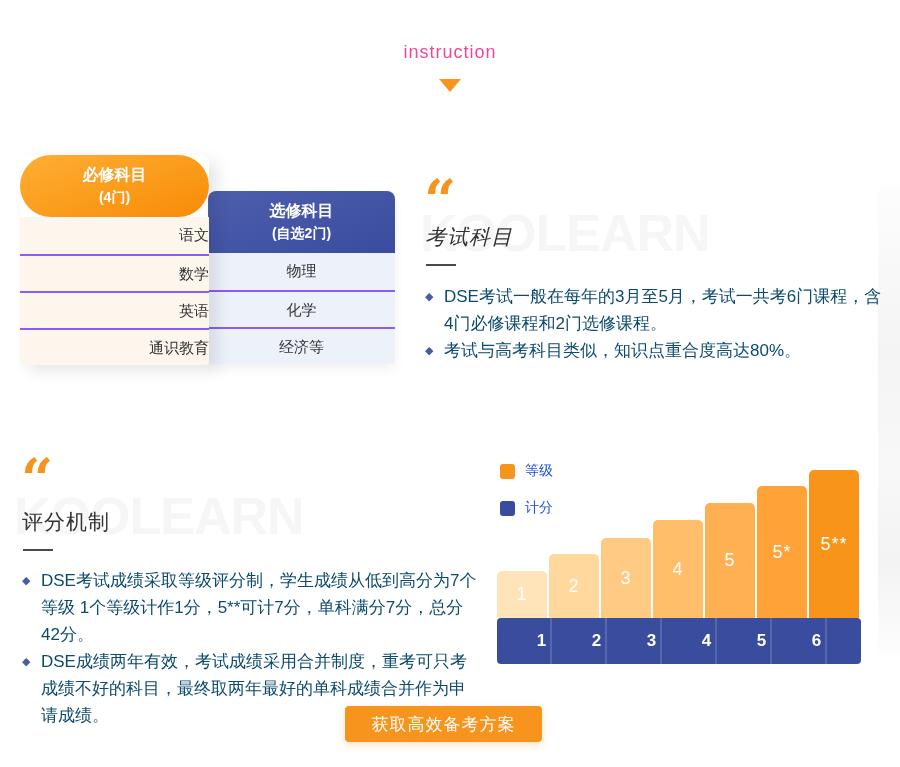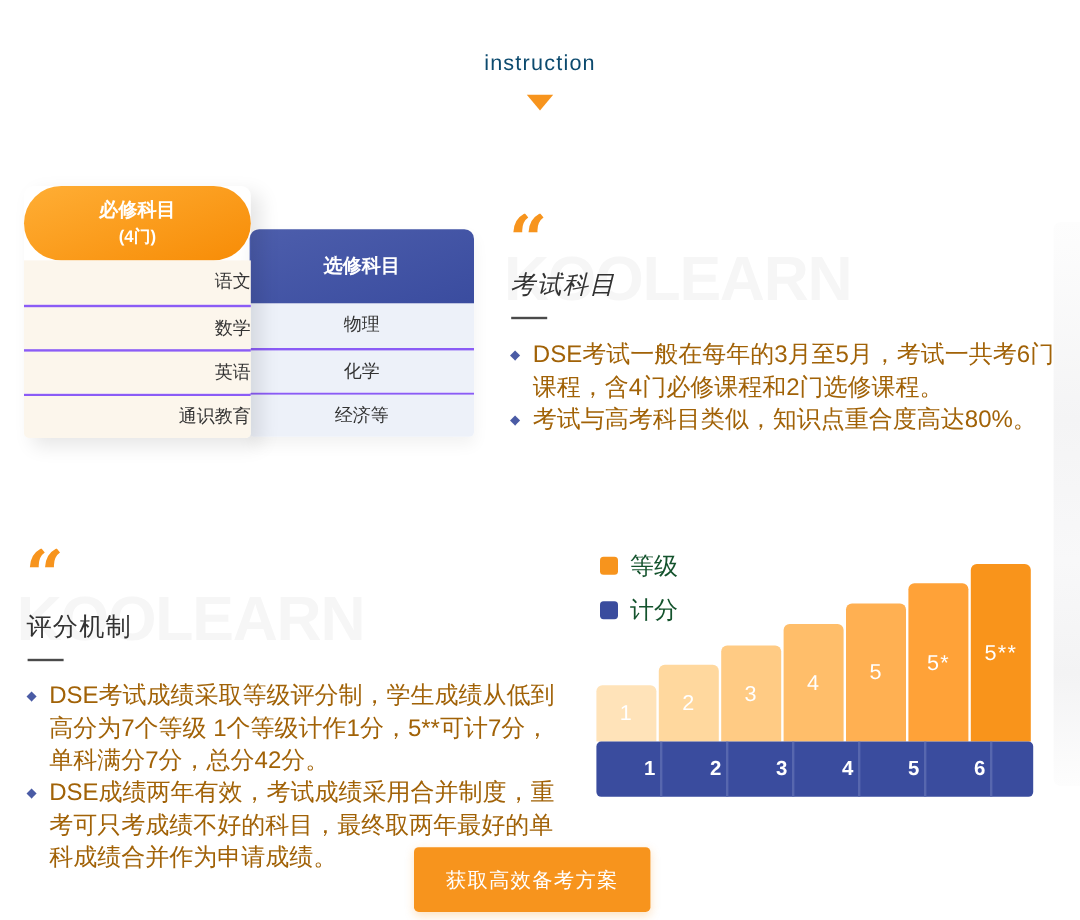--- a/index.html
+++ b/index.html
@@ -3,21 +3,21 @@
 <meta charset="utf-8">
 <style>
   * { margin:0; padding:0; box-sizing:border-box; }
   html,body { background:#fff; }
   body { font-family:"Liberation Sans","DejaVu Sans",sans-serif; color:#444; }
   .page { position:relative; width:900px; height:767px; margin:0 auto; background:#fff; overflow:hidden; }
 
   
   .hdr { position:absolute; top:36px; left:0; width:100%; text-align:center; }
   .hdr h1 { font-size:30px; font-weight:bold; color:#3b3b3b; letter-spacing:3px; }
-  .hdr .sub { margin-top:6px; font-size:18px; color:#0c4a6e; letter-spacing:1px; }
+  .hdr .sub { margin-top:6px; font-size:18px; color:#ec4899; letter-spacing:1px; }
   .tri { width:0; height:0; margin:16px auto 0; border-left:11px solid transparent;
          border-right:11px solid transparent; border-top:13px solid #F7941D; }
 
   
   .tbl { position:absolute; border-radius:8px 8px 4px 4px; }
   .tbl-required { left:20px; top:155px; width:189px; z-index:2;
                   box-shadow:8px 6px 16px rgba(0,0,0,0.10); }
   .tbl-elective { left:208px; top:191px; width:187px; z-index:1;
                   box-shadow:0 6px 12px rgba(0,0,0,0.05); }
   .tbl-head { height:62px; border-radius:8px 8px 0 0; color:#fff; text-align:center;
@@ -35,42 +35,42 @@
 
   
   .quote { position:absolute; width:46px; height:32px; overflow:hidden; z-index:2; }
   .quote span { display:block; margin-top:-6px; font-family:"DejaVu Serif","Liberation Serif",serif;
                 font-weight:bold; font-size:56px; line-height:1; color:#F7941D; }
   .watermark { position:absolute; z-index:0; font-size:52px; font-weight:bold;
                color:#f6f6f6; letter-spacing:-1px; white-space:nowrap; }
   .sec-title { position:absolute; z-index:2; font-size:21px; color:#333; letter-spacing:1px; }
   .sec-underline { position:absolute; z-index:2; width:30px; height:2px; background:#4a4a4a; }
   .bullets { position:absolute; z-index:2; list-style:none; }
-  .bullets .b { position:relative; padding-left:19px; font-size:20px; line-height:27px; color:#a16207; }
+  .bullets .b { position:relative; padding-left:19px; font-size:17px; line-height:27px; color:#0c4a6e; }
   .bullets .b::before { content:"◆"; position:absolute; left:0; top:0; font-size:11px; color:#4A5BA5; }
 
   
   .chart { position:absolute; left:497px; top:460px; width:366px; height:204px; }
   .legend { position:absolute; left:3px; top:3px; z-index:3; }
   .lg-item { display:flex; align-items:center; height:16px; margin-bottom:21px; }
   .lg-sq { width:15px; height:15px; border-radius:3px; }
-  .lg-label { margin-left:10px; font-size:20px; color:#14532d; }
+  .lg-label { margin-left:10px; font-size:14px; color:#1d4ed8; }
   .bars { position:absolute; left:0; bottom:46px; width:364px; display:flex;
           align-items:flex-end; gap:2px; }
   .bar { width:50px; border-radius:5px 5px 0 0; display:flex; align-items:center;
          justify-content:center; }
   .bar span { color:#fff; font-size:18px; letter-spacing:1px; }
   .base-row { position:absolute; left:0; bottom:0; width:364px; height:46px;
               background:#3A4C9E; border-radius:4px; display:flex; overflow:hidden; }
   .base-row .score { flex:1; text-align:center; line-height:46px; color:#fff;
                      font-size:17px; font-weight:bold;padding-left:36px; }
   .base-row .score + .score { border-left:2px solid #5767AE; }
 
   
-  .cta { position:absolute; left:345px; top:706px; width:197px; height:54px;
+  .cta { position:absolute; left:345px; top:706px; width:197px; height:36px;
          background:#F7941D; border:none; border-radius:4px; color:#fff; font-size:17px;
          letter-spacing:1px; cursor:pointer; font-family:inherit;
          box-shadow:0 3px 8px rgba(247,148,29,0.25); }
 
   
   .edge-strip { position:absolute; right:0; top:185px; width:22px; height:470px; z-index:0;
                 background:linear-gradient(180deg,#fdfdfd 0%,#f4f4f5 35%,#f8f8f9 60%,#f3f3f4 80%,#fdfdfd 100%);
                 border-radius:6px 0 0 6px; }
 </style>
 </head>
@@ -92,20 +92,21 @@
         <div class="cell">语文</div>
         <div class="cell">数学</div>
         <div class="cell">英语</div>
         <div class="cell">通识教育</div>
       </div>
   </div>
 
   <div class="tbl tbl-elective">
     <div class="tbl-head">
       <div class="l1">选修科目</div>
+      <div class="l2">(自选2门)</div>
     </div>
     <div class="tbl-body">
         <div class="cell">物理</div>
         <div class="cell">化学</div>
         <div class="cell">经济等</div>
       </div>
   </div>
 
   <div class="watermark" style="left:420px; top:203px;">KOOLEARN</div>
   <div class="quote" style="left:424px; top:178px;">

